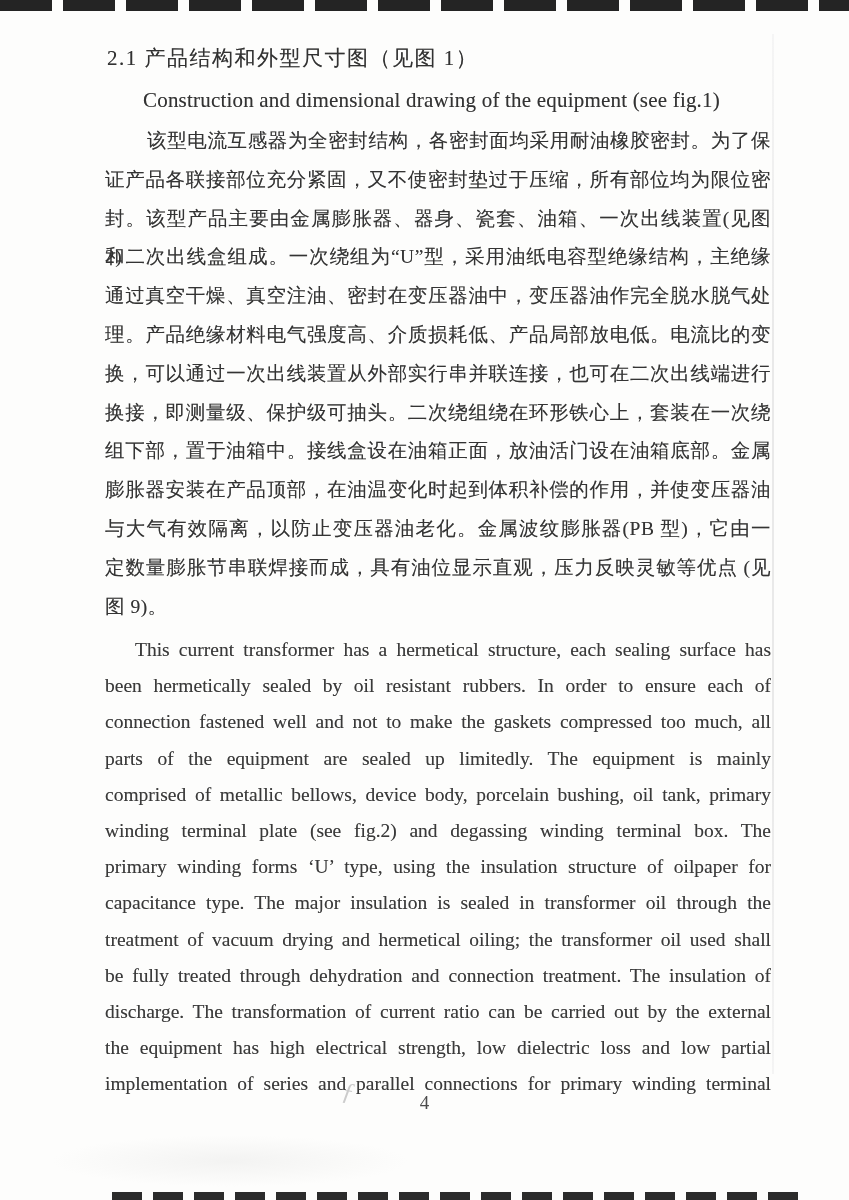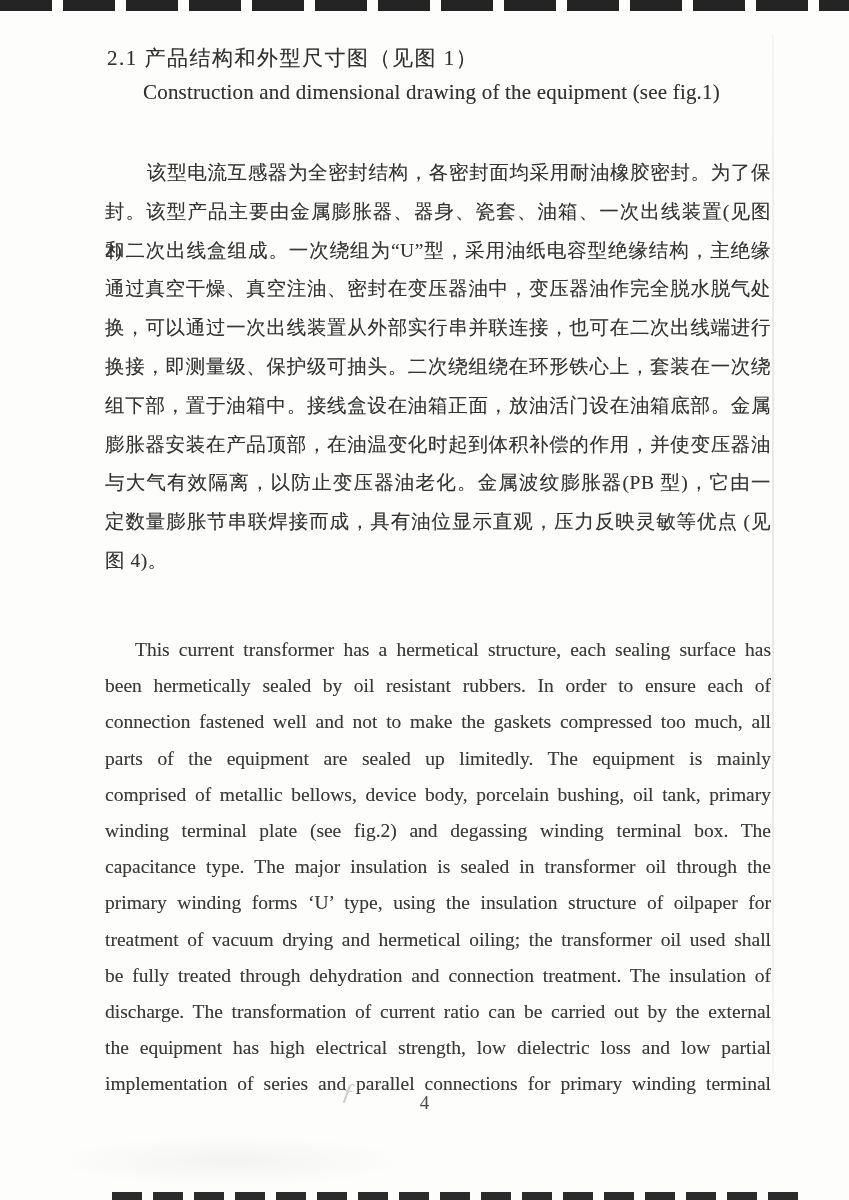--- a/index.html
+++ b/index.html
@@ -33,35 +33,35 @@
   }
 
   
   .h-zh {
     position:absolute; left:107px; top:44px; margin:0;
     font-size:21px; font-weight:normal; letter-spacing:1.5px;
     white-space:nowrap; color:#323232;
     text-shadow:0 0 0.5px rgba(40,40,40,.45);
   }
   .h-en {
-    position:absolute; left:143px; top:80px; margin:0;
+    position:absolute; left:143px; top:88px; margin:0;
     font-size:21px; font-weight:normal; letter-spacing:.2px;
     white-space:nowrap; color:#333;
     text-shadow:0 0 0.5px rgba(40,40,40,.4);
   }
 
   
   .para { position:absolute; left:105px; width:666px; }
   .para .ln {
     text-align:justify; text-align-last:justify;
     text-shadow:0 0 0.5px rgba(40,40,40,.4);
   }
   .p-zh { top:122px; }
   .p-zh .ln { height:38.8px; line-height:38.8px; font-size:19.5px; letter-spacing:.5px; color:#343434; }
-  .p-zh .ln:first-child { text-indent:42px;margin-top:32px; }
+  .p-zh .ln:first-child { text-indent:42px; }
   .p-zh .ln:last-child { text-align-last:left; }
   .p-en { top:632px; }
   .p-en .ln { height:36.2px; line-height:36.2px; font-size:19.5px; color:#3a3a3a; }
   .p-en .ln:first-child { text-indent:30px; }
 
   .pnum {
     position:absolute; left:0; top:1092px; width:849px;
     text-align:center; font-size:19px; color:#4b4b4b;
   }
   .stray-mark {
@@ -78,41 +78,43 @@
   <div class="scan-band top"></div>
   <div class="fold-line"></div>
   <div class="paper-shading"></div>
 
   <h2 class="h-zh">2.1 产品结构和外型尺寸图（见图 1）</h2>
 
   <h3 class="h-en">Construction and dimensional drawing of the equipment (see fig.1)</h3>
 
   <div class="para p-zh">
       <div class="ln">该型电流互感器为全密封结构，各密封面均采用耐油橡胶密封。为了保</div>
+      <div class="ln">证产品各联接部位充分紧固，又不使密封垫过于压缩，所有部位均为限位密</div>
       <div class="ln">封。该型产品主要由金属膨胀器、器身、瓷套、油箱、一次出线装置(见图 2)</div>
       <div class="ln">和二次出线盒组成。一次绕组为“U”型，采用油纸电容型绝缘结构，主绝缘</div>
       <div class="ln">通过真空干燥、真空注油、密封在变压器油中，变压器油作完全脱水脱气处</div>
+      <div class="ln">理。产品绝缘材料电气强度高、介质损耗低、产品局部放电低。电流比的变</div>
       <div class="ln">换，可以通过一次出线装置从外部实行串并联连接，也可在二次出线端进行</div>
       <div class="ln">换接，即测量级、保护级可抽头。二次绕组绕在环形铁心上，套装在一次绕</div>
       <div class="ln">组下部，置于油箱中。接线盒设在油箱正面，放油活门设在油箱底部。金属</div>
       <div class="ln">膨胀器安装在产品顶部，在油温变化时起到体积补偿的作用，并使变压器油</div>
       <div class="ln">与大气有效隔离，以防止变压器油老化。金属波纹膨胀器(PB 型)，它由一</div>
       <div class="ln">定数量膨胀节串联焊接而成，具有油位显示直观，压力反映灵敏等优点 (见</div>
-      <div class="ln">图 4)。</div>
+      <div class="ln">图 9)。</div>
     </div>
 
   <div class="para p-en">
       <div class="ln">This current transformer has a hermetical structure, each sealing surface has</div>
       <div class="ln">been hermetically sealed by oil resistant rubbers. In order to ensure each of</div>
       <div class="ln">connection fastened well and not to make the gaskets compressed too much, all</div>
       <div class="ln">parts of the equipment are sealed up limitedly. The equipment is mainly</div>
       <div class="ln">comprised of metallic bellows, device body, porcelain bushing, oil tank, primary</div>
       <div class="ln">winding terminal plate (see fig.2) and degassing winding terminal box. The</div>
+      <div class="ln">primary winding forms ‘U’ type, using the insulation structure of oilpaper for</div>
       <div class="ln">capacitance type. The major insulation is sealed in transformer oil through the</div>
-      <div class="ln">primary winding forms ‘U’ type, using the insulation structure of oilpaper for</div>
       <div class="ln">treatment of vacuum drying and hermetical oiling; the transformer oil used shall</div>
       <div class="ln">be fully treated through dehydration and connection treatment. The insulation of</div>
       <div class="ln">discharge. The transformation of current ratio can be carried out by the external</div>
       <div class="ln">the equipment has high electrical strength, low dielectric loss and low partial</div>
       <div class="ln">implementation of series and parallel connections for primary winding terminal</div>
     </div>
 
   <div class="stray-mark">ƒ</div>
 
   <div class="pnum">4</div>

